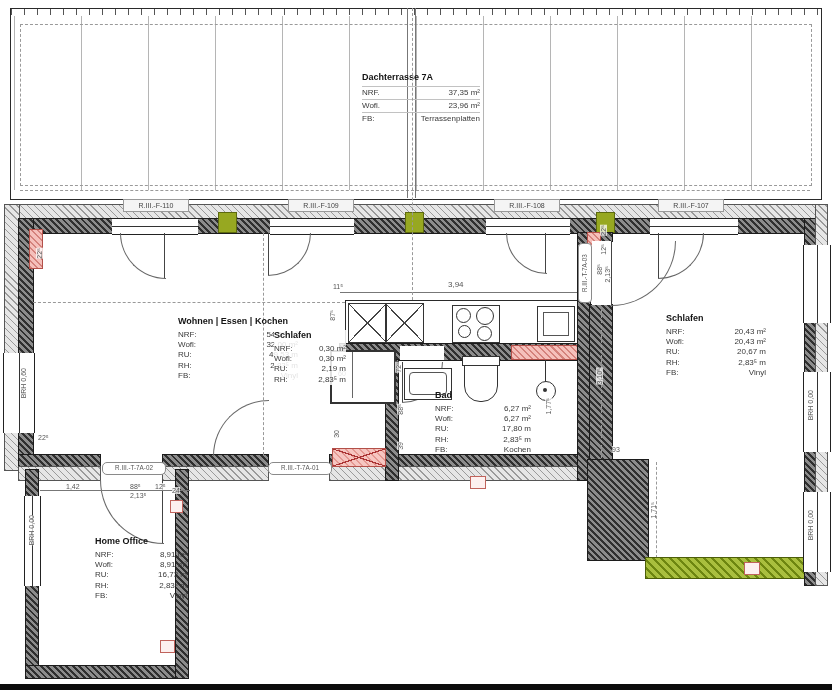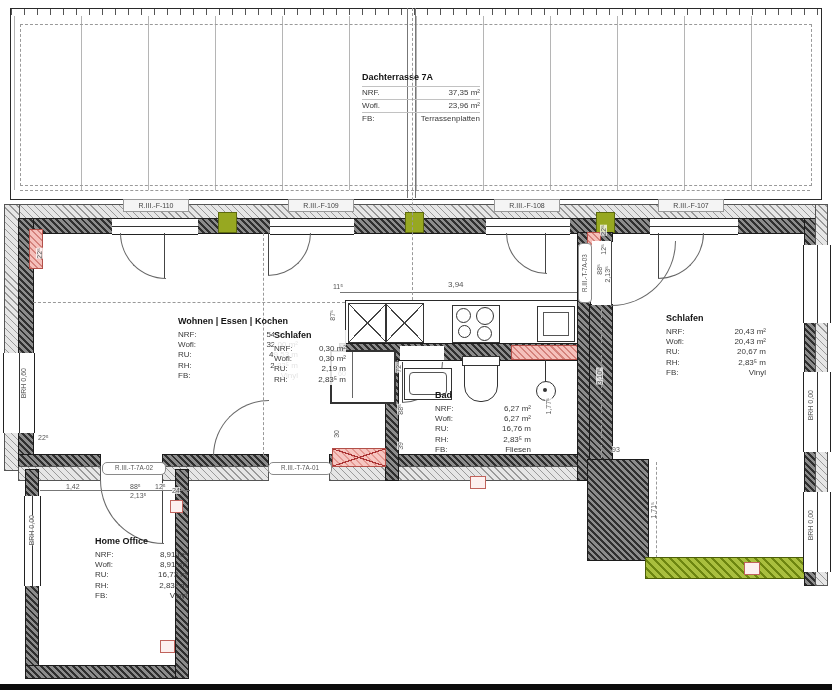--- a/index.html
+++ b/index.html
@@ -220,29 +220,29 @@
         <div class="rrow">
           <span>NRF:</span>
           <span>6,27 m²</span>
         </div>
         <div class="rrow">
           <span>Wofl:</span>
           <span>6,27 m²</span>
         </div>
         <div class="rrow">
           <span>RU:</span>
-          <span>16,76 m</span>
-        </div>
-        <div class="rrow">
-          <span>RH:</span>
-          <span>2,83⁵ m</span>
-        </div>
-        <div class="rrow">
-          <span>FB:</span>
-          <span>Fliesen</span>
+          <span>17,80 m</span>
+        </div>
+        <div class="rrow">
+          <span>RH:</span>
+          <span>2,83⁵ m</span>
+        </div>
+        <div class="rrow">
+          <span>FB:</span>
+          <span>Kochen</span>
         </div>
       </div>
   </div>
 
   <div class="abs dim vtext" style="left:395px;top:362px;">72⁵</div>
   <div class="abs dim vtext" style="left:397px;top:404px;">88⁵</div>
   <div class="abs dim vtext" style="left:397px;top:442px;">39</div>
   <div class="abs dim vtext" style="left:545px;top:398px;">1,77⁵</div>
 
   <div class="abs w-dk" style="left:590px;top:233px;width:22px;height:8px;"></div>

